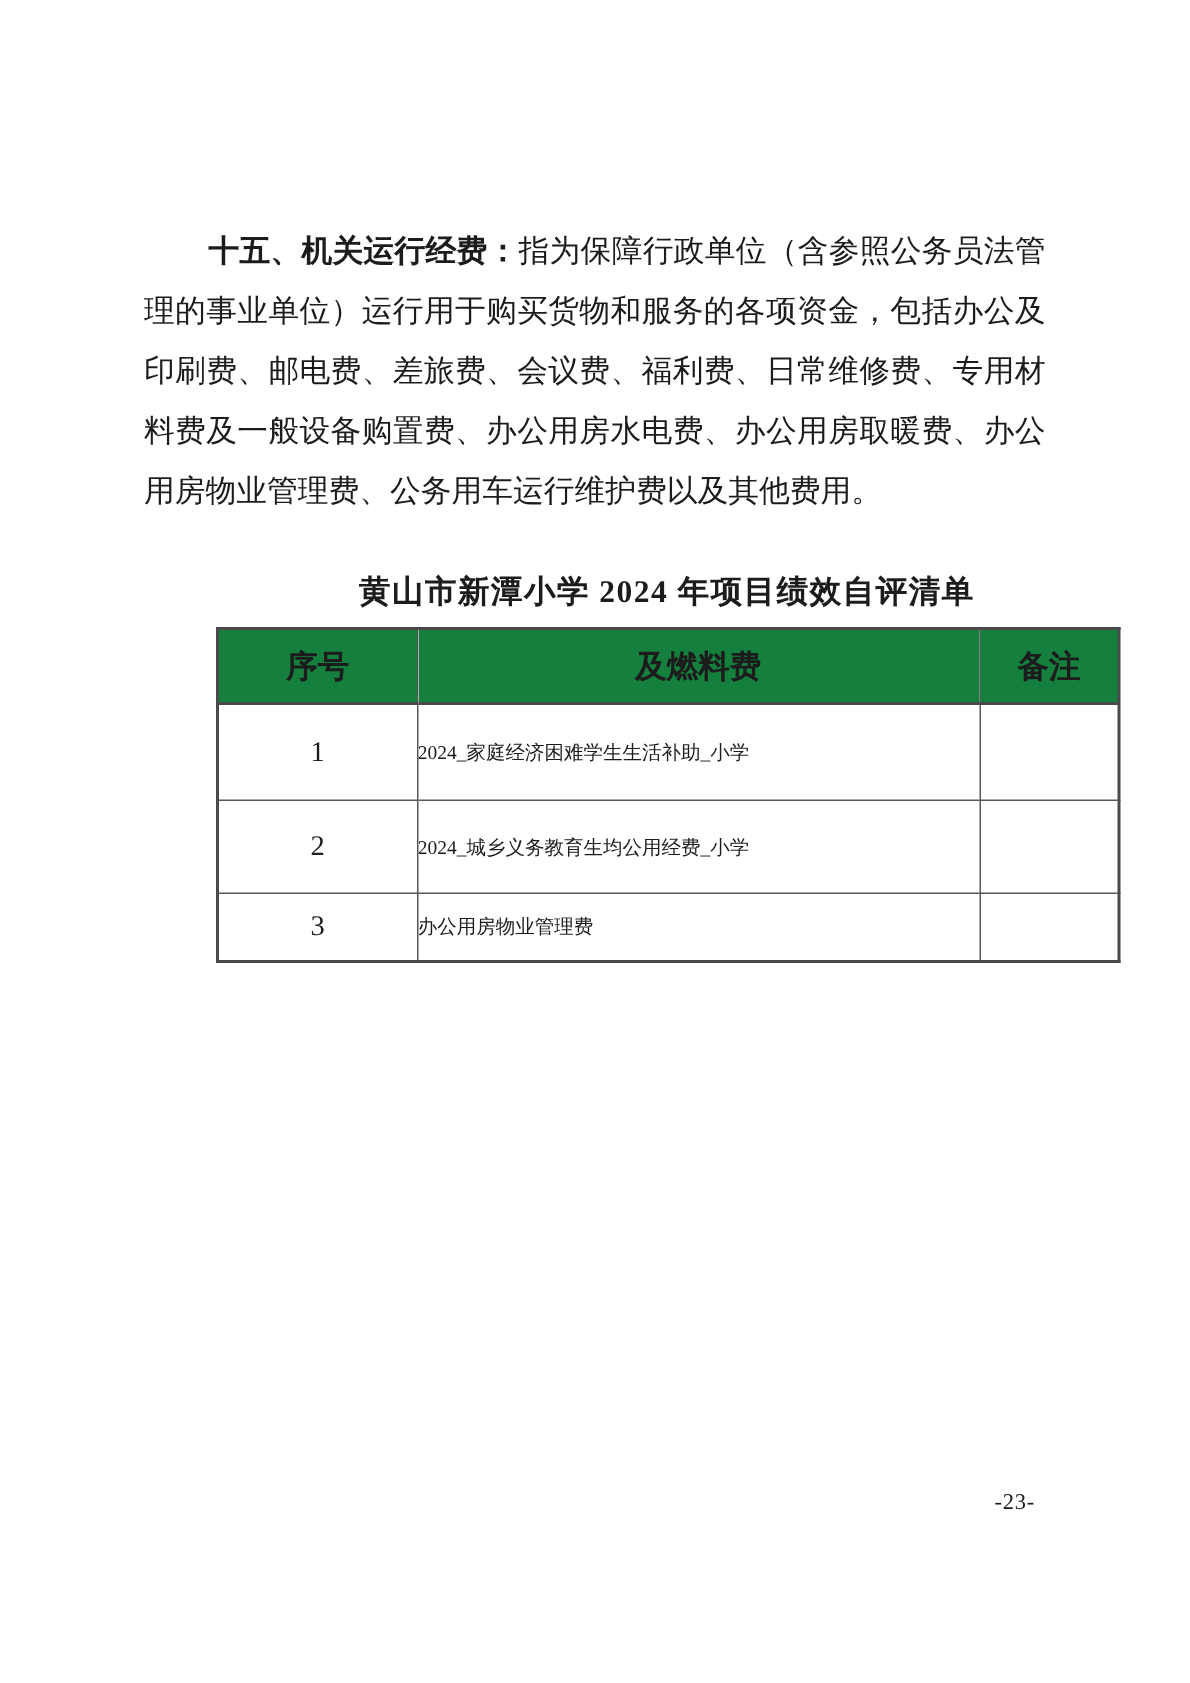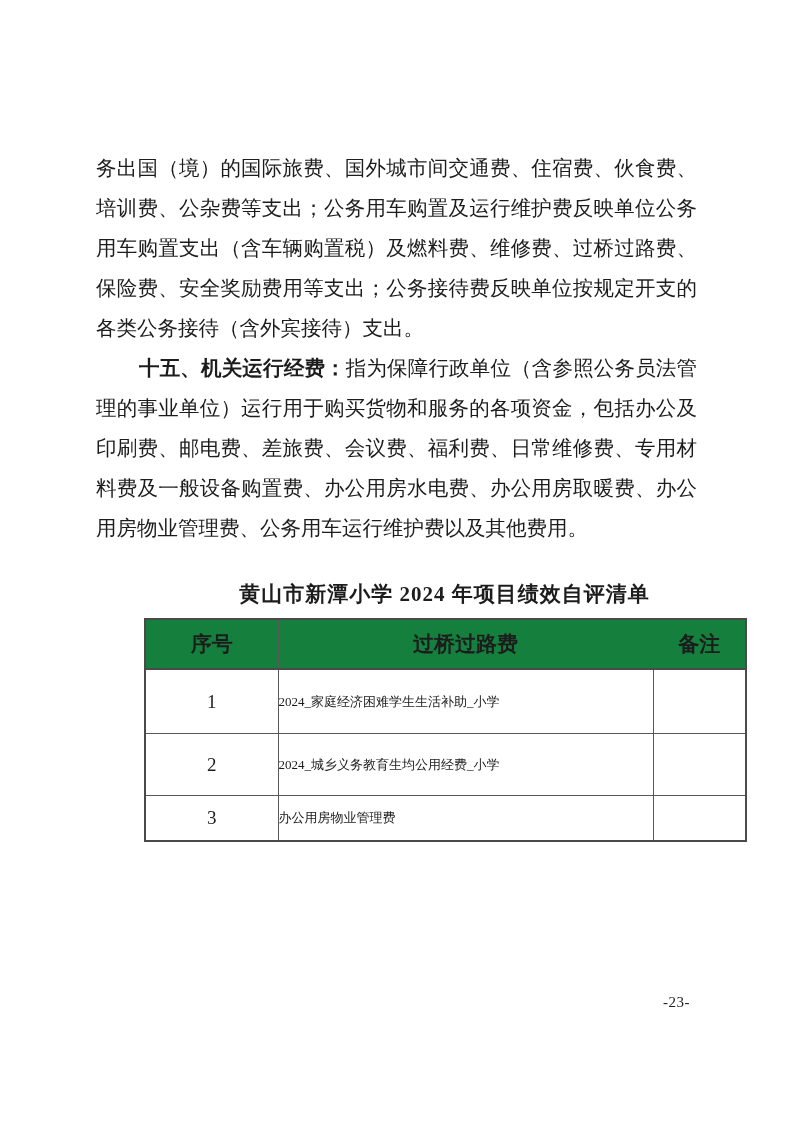--- a/index.html
+++ b/index.html
@@ -82,38 +82,37 @@
     letter-spacing:0.5px;
   }
 </style>
 </head>
 <body>
 
 <div class="page">
 
   <div class="content">
 
-    <p class="para"><span>务出国（境）的国际旅费、国外城市间交通费、住宿费、伙食费、培训费、公杂费等支出；公务用车购置及运行维护费反映单位公务用车购置支出（含车辆购置税）及燃料费、维修费、过桥过路费、保险费、安全奖励费用等支出；公务接待费反映单位按规定开支的各类公务接待（含外宾接待）支出。</span></p>
 
     <p class="para indent2"><span class="bold">十五、机关运行经费：</span><span>指为保障行政单位（含参照公务员法管理的事业单位）运行用于购买货物和服务的各项资金，包括办公及印刷费、邮电费、差旅费、会议费、福利费、日常维修费、专用材料费及一般设备购置费、办公用房水电费、办公用房取暖费、办公用房物业管理费、公务用车运行维护费以及其他费用。</span></p>
 
 
     <div class="table-block">
       <p class="table-title">黄山市新潭小学 2024 年项目绩效自评清单</p>
 
       <table class="project-table">
         <colgroup>
           <col style="width:133px">
           <col style="width:375px">
           <col style="width:93px">
         </colgroup>
         <thead>
           <tr>
             <th>序号</th>
-            <th>过桥过路费</th>
+            <th>及燃料费</th>
             <th>备注</th>
           </tr>
         </thead>
         <tbody>
           <tr class="r1">
             <td class="td-no">1</td>
             <td class="td-name">2024_家庭经济困难学生生活补助_小学</td>
             <td class="td-note"></td>
           </tr>
           <tr class="r2">

